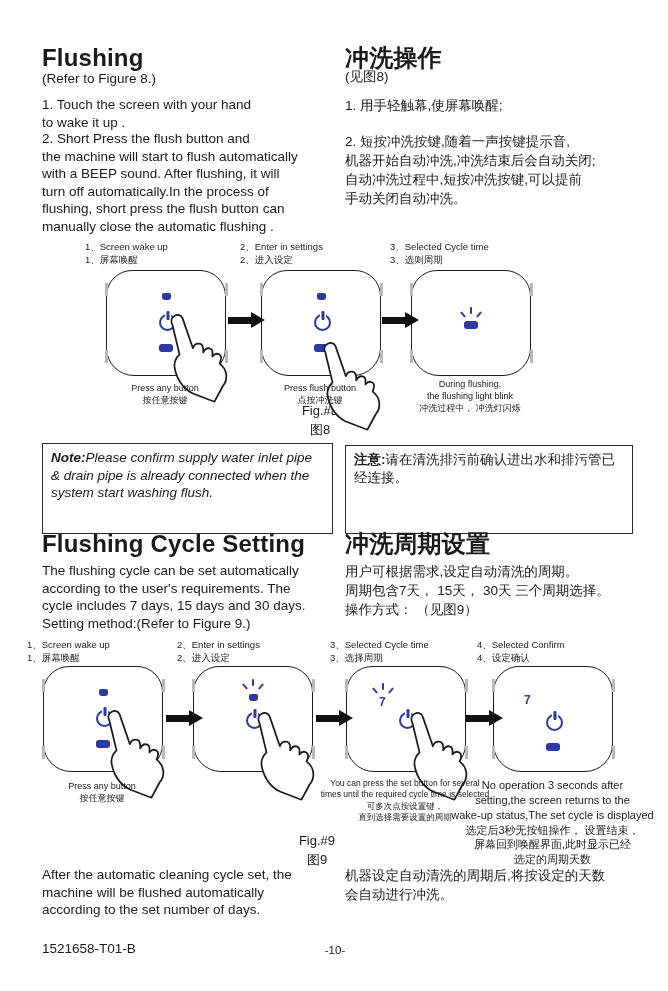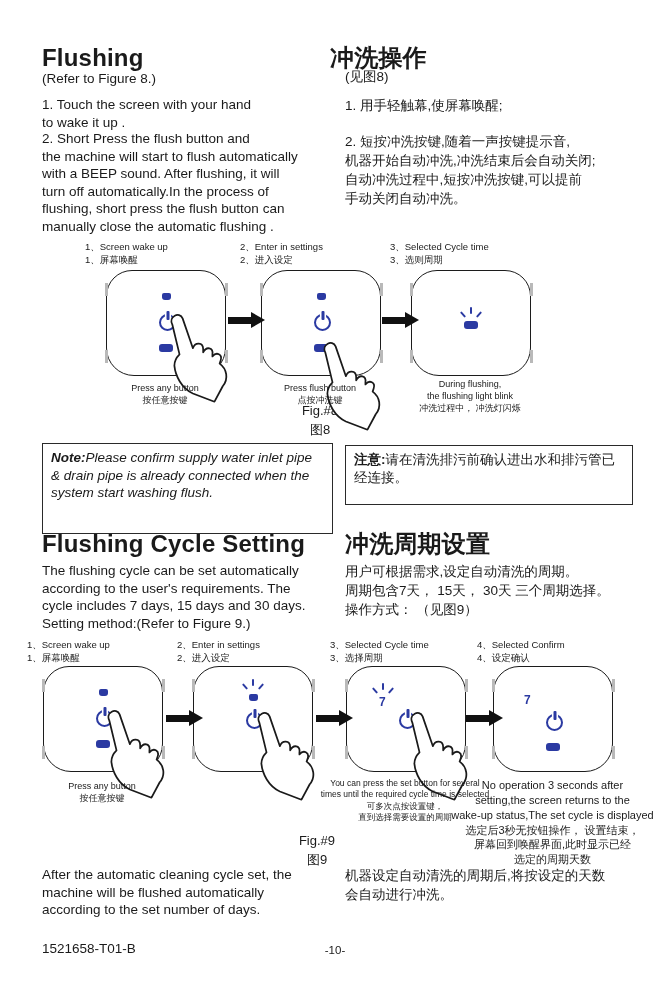--- a/index.html
+++ b/index.html
@@ -49,21 +49,21 @@
   <div class="abs body-txt" style="left:42px;top:70px;">(Refer to Figure 8.)</div>
   <div class="abs body-txt pre" style="left:42px;top:96px;">1.  Touch the screen with your hand
 to wake it up .</div>
   <div class="abs body-txt pre" style="left:42px;top:130px;">2.  Short Press the flush button and
 the machine will start to flush automatically
 with a BEEP sound. After flushing, it will
 turn off automatically.In the process of
 flushing, short press the flush button can
 manually close the automatic flushing .</div>
 
-  <div class="abs h1" style="left:330px;top:42px;">冲洗操作</div>
+  <div class="abs h1" style="left:345px;top:42px;">冲洗操作</div>
   <div class="abs body-txt" style="left:345px;top:68px;">(见图8)</div>
   <div class="abs zh-txt pre" style="left:345px;top:96px;">1. 用手轻触幕,使屏幕唤醒;</div>
   <div class="abs zh-txt pre" style="left:345px;top:132px;">2. 短按冲洗按键,随着一声按键提示音,
 机器开始自动冲洗,冲洗结束后会自动关闭;
 自动冲洗过程中,短按冲洗按键,可以提前
 手动关闭自动冲洗。</div>
 
   <div class="abs" style="left:0;top:240px;width:668px;height:196px;">
 
     <div class="abs fig-head" style="left:85px;top:0;width:160px;">
@@ -141,21 +141,21 @@
 
     <div class="abs fig-label" style="left:280px;top:162px;width:80px;">
       <span style="display:block">Fig.#8</span>
       <span style="display:block">图8</span>
     </div>
   </div>
 
   <div class="abs note-box" style="left:42px;top:443px;width:291px;height:91px;font-style:italic;">
     <b>Note:</b><span>Please confirm supply water inlet pipe &amp; drain pipe is already connected when the system start washing flush.</span>
   </div>
-  <div class="abs note-box" style="left:345px;top:445px;width:288px;height:60px;">
+  <div class="abs note-box" style="left:345px;top:445px;width:288px;height:89px;">
     <b>注意:</b><span>请在清洗排污前确认进出水和排污管已经连接。</span>
   </div>
 
   <div class="abs h1" style="left:42px;top:530px;">Flushing Cycle Setting</div>
   <div class="abs body-txt pre" style="left:42px;top:562px;">The flushing cycle can be set automatically
 according to the user's requirements. The
 cycle includes 7 days, 15 days and 30 days.
 Setting method:(Refer to Figure 9.)</div>
   <div class="abs h1" style="left:345px;top:528px;">冲洗周期设置</div>
   <div class="abs zh-txt pre" style="left:345px;top:562px;">用户可根据需求,设定自动清洗的周期。

